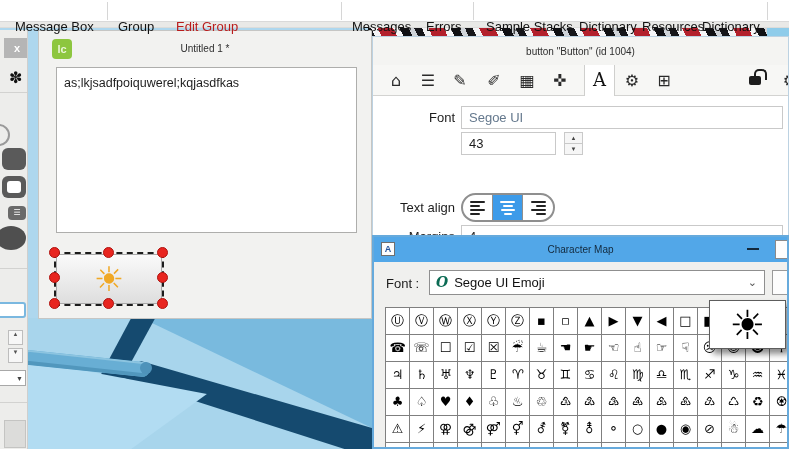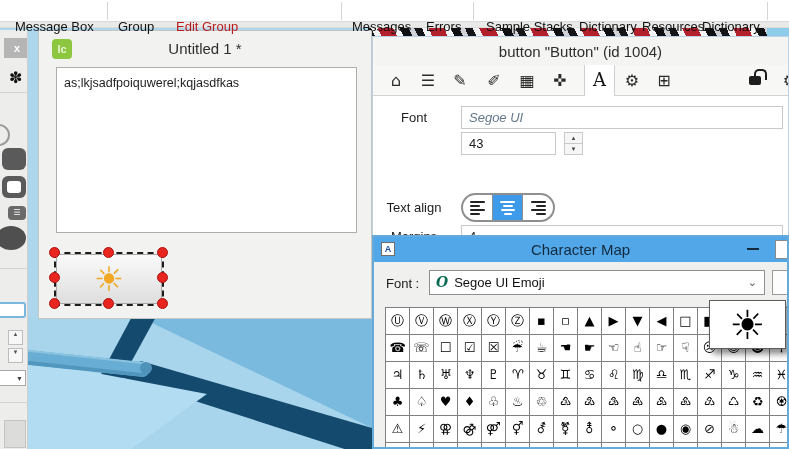--- a/index.html
+++ b/index.html
@@ -61,21 +61,21 @@
     background:#fff; border:2px solid #7ab8e0; border-radius:3px; }
   .pal-spin { position:absolute; left:8px; width:15px; height:15px; background:#f7f7f7;
     border:1px solid #bdbdbd; font-size:6px; color:#555; text-align:center; line-height:7px; }
   .pal-drop { position:absolute; left:-6px; top:340px; width:32px; height:16px;
     background:#fff; border:1px solid #a8a8a8; }
   .pal-drop .arr { position:absolute; right:2px; top:4px; font-size:7px; color:#444; }
   .pal-part { position:absolute; left:4px; top:390px; width:22px; height:28px;
     background:#dcdcda; border:1px solid #c4c4c2; }
 
   
-  .titletext { font-size:15px; color:#2e2e2e; text-align:center; white-space:nowrap; }
+  .titletext { font-size:10px; color:#2e2e2e; text-align:center; white-space:nowrap; }
 
   
   .win-canvas { position:absolute; left:38px; top:30px; width:334px; height:289px;
     background:#f2f2f0; border:1px solid #c6c6c4; z-index:12; }
   .canvas-titlebar { position:relative; height:36px; }
   .canvas-titlebar .titletext { line-height:36px; }
   .lc-logo { position:absolute; left:13px; top:8px; width:20px; height:20px;
     background:#8dc63f; border-radius:4px; color:#eaf6d8; font-weight:bold;
     font-size:11px; text-align:center; line-height:20px; }
   .canvas-field { position:absolute; left:17px; top:36px; width:301px; height:166px;
@@ -104,26 +104,26 @@
   .tab-sel { position:absolute; top:0; width:31px; height:31px; background:#ffffff;
     border-left:1px solid #cfcfcd; border-right:1px solid #cfcfcd;
     text-align:center; line-height:29px; font-family:"DejaVu Serif", serif;
     font-size:18px; color:#111; }
   .lock-ic { position:absolute; top:11px; width:12px; height:9px; background:#1d1d1d;
     border-radius:2px; }
   .lock-ic:before { content:""; position:absolute; left:5px; top:-7px; width:9px;
     height:9px; border:2px solid #1d1d1d; border-bottom:none;
     border-radius:5px 5px 0 0; }
   .insp-row { position:absolute; left:0; width:100%; height:23px; }
-  .insp-label { position:absolute; left:0; top:0; width:82px; text-align:center;
+  .insp-label { position:absolute; left:0; top:0; width:82px; text-align:right;
     font-size:13px; color:#1c1c1c; line-height:23px; }
   .insp-field { position:absolute; top:0; height:23px; background:#fff;
     border:1px solid #c9c9c9; font-size:13px; color:#1c1c1c; line-height:21px;
     padding-left:7px; }
-  .font-val { font-style:italic; color:#64788d; }
+  .font-val { color:#64788d; }
   .spinner { position:absolute; top:0; width:19px; height:23px; border:1px solid #c9c9c9;
     background:#f6f6f6; }
   .spinner div { height:11px; text-align:center; font-size:6px; color:#444; line-height:11px; }
   .spinner div:first-child { border-bottom:1px solid #c9c9c9; }
   .pill { position:absolute; top:0; display:flex; border:2px solid #8f8f8f;
     border-radius:15px; overflow:hidden; background:#fff; }
   .pill .seg { width:30px; height:25px; display:flex; align-items:center;
     justify-content:center; border-right:1px solid #8f8f8f; cursor:default; }
   .pill .seg:last-child { border-right:none; }
   .glyph-serif { font-family:"DejaVu Serif", serif; font-size:16px; color:#111; }

